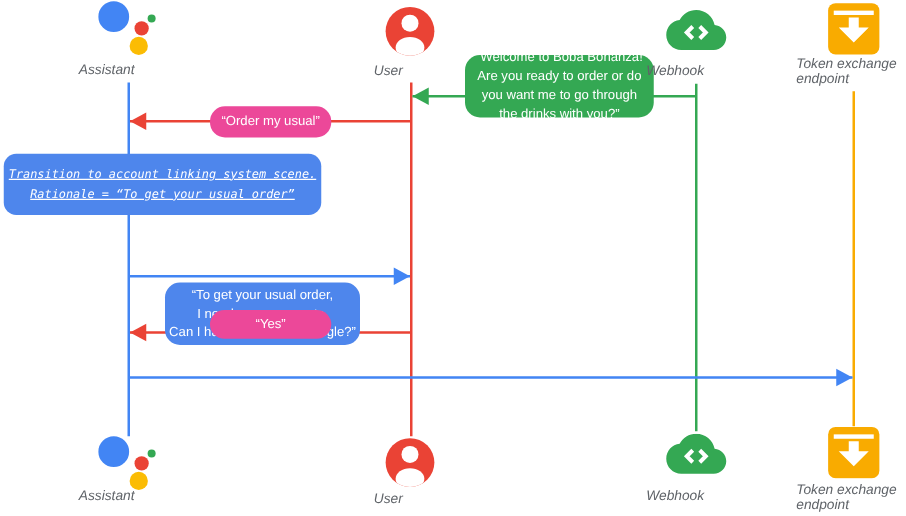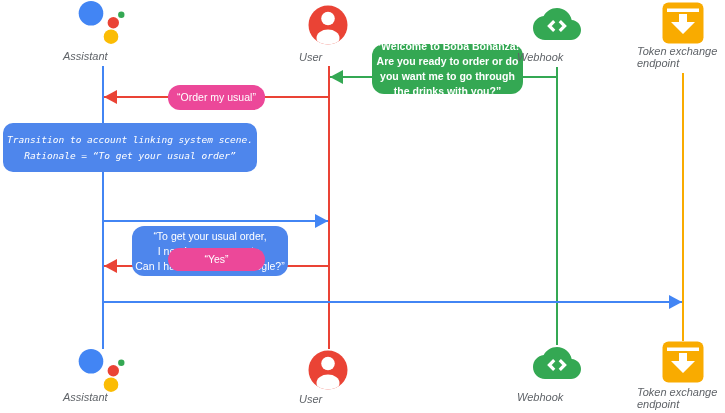--- a/index.html
+++ b/index.html
@@ -11,21 +11,21 @@
   .ah.left{border-top:7px solid transparent;border-bottom:7px solid transparent;border-right:13px solid;}
   .ah.right{border-top:7px solid transparent;border-bottom:7px solid transparent;border-left:13px solid;}
   .bubble{position:absolute;z-index:4;border-radius:12px;color:#ffffff;text-align:center;
           white-space:pre-line;display:flex;align-items:center;justify-content:center;
           font-size:10.5px;line-height:15px;}
   .bubble.green{background:#34A853;}
   .bubble.red{background:#ec4899;}
   .bubble.blue{background:#4e86ec;margin-top:28px;}
   .note{position:absolute;z-index:4;border-radius:10px;background:#4e86ec;color:#ffffff;
         text-align:center;white-space:pre-line;display:flex;align-items:center;justify-content:center;
-        font-family:"DejaVu Sans Mono",monospace;font-style:italic;font-size:9.5px;line-height:16px;}
+        font-family:"DejaVu Sans Mono",monospace;font-style:italic;font-size:9.5px;line-height:16px;text-decoration:underline;}
   .icon{position:absolute;z-index:5;}
   .actor-label{position:absolute;z-index:5;color:#5F6368;font-size:11px;line-height:12px;
                text-align:left;white-space:normal;font-style:italic;}
 </style>
 </head>
 <body>
 
 <div class="canvas">
 
   <div class="lifeline" style="left:102px;top:66px;height:283px;background:#4285F4;"></div>
@@ -41,21 +41,21 @@
 
   <div class="hline" style="left:104px;top:220px;width:224px;background:#4285F4;"></div>
   <div class="ah right" style="left:315px;top:214px;border-left-color:#4285F4;"></div>
 
   <div class="hline" style="left:104px;top:265px;width:225px;background:#EA4335;"></div>
   <div class="ah left" style="left:104px;top:259px;border-right-color:#EA4335;"></div>
 
   <div class="hline" style="left:104px;top:301px;width:578px;background:#4285F4;"></div>
   <div class="ah right" style="left:669px;top:295px;border-left-color:#4285F4;"></div>
 
-  <div class="bubble green" style="left:372px;top:44px;width:151px;height:50px;font-weight:bold;">“Welcome to Boba Bonanza!
+  <div class="bubble green" style="left:372px;top:44px;width:151px;height:50px;">“Welcome to Boba Bonanza!
 Are you ready to order or do
 you want me to go through
 the drinks with you?”</div>
 
   <div class="bubble red" style="left:168px;top:85px;width:97px;height:25px;">“Order my usual”</div>
 
   <div class="note" style="left:3px;top:123px;width:254px;height:49px;">Transition to account linking system scene.
 Rationale = “To get your usual order”</div>
 
   <div class="bubble blue" style="left:132px;top:198px;width:156px;height:50px;">“To get your usual order,

